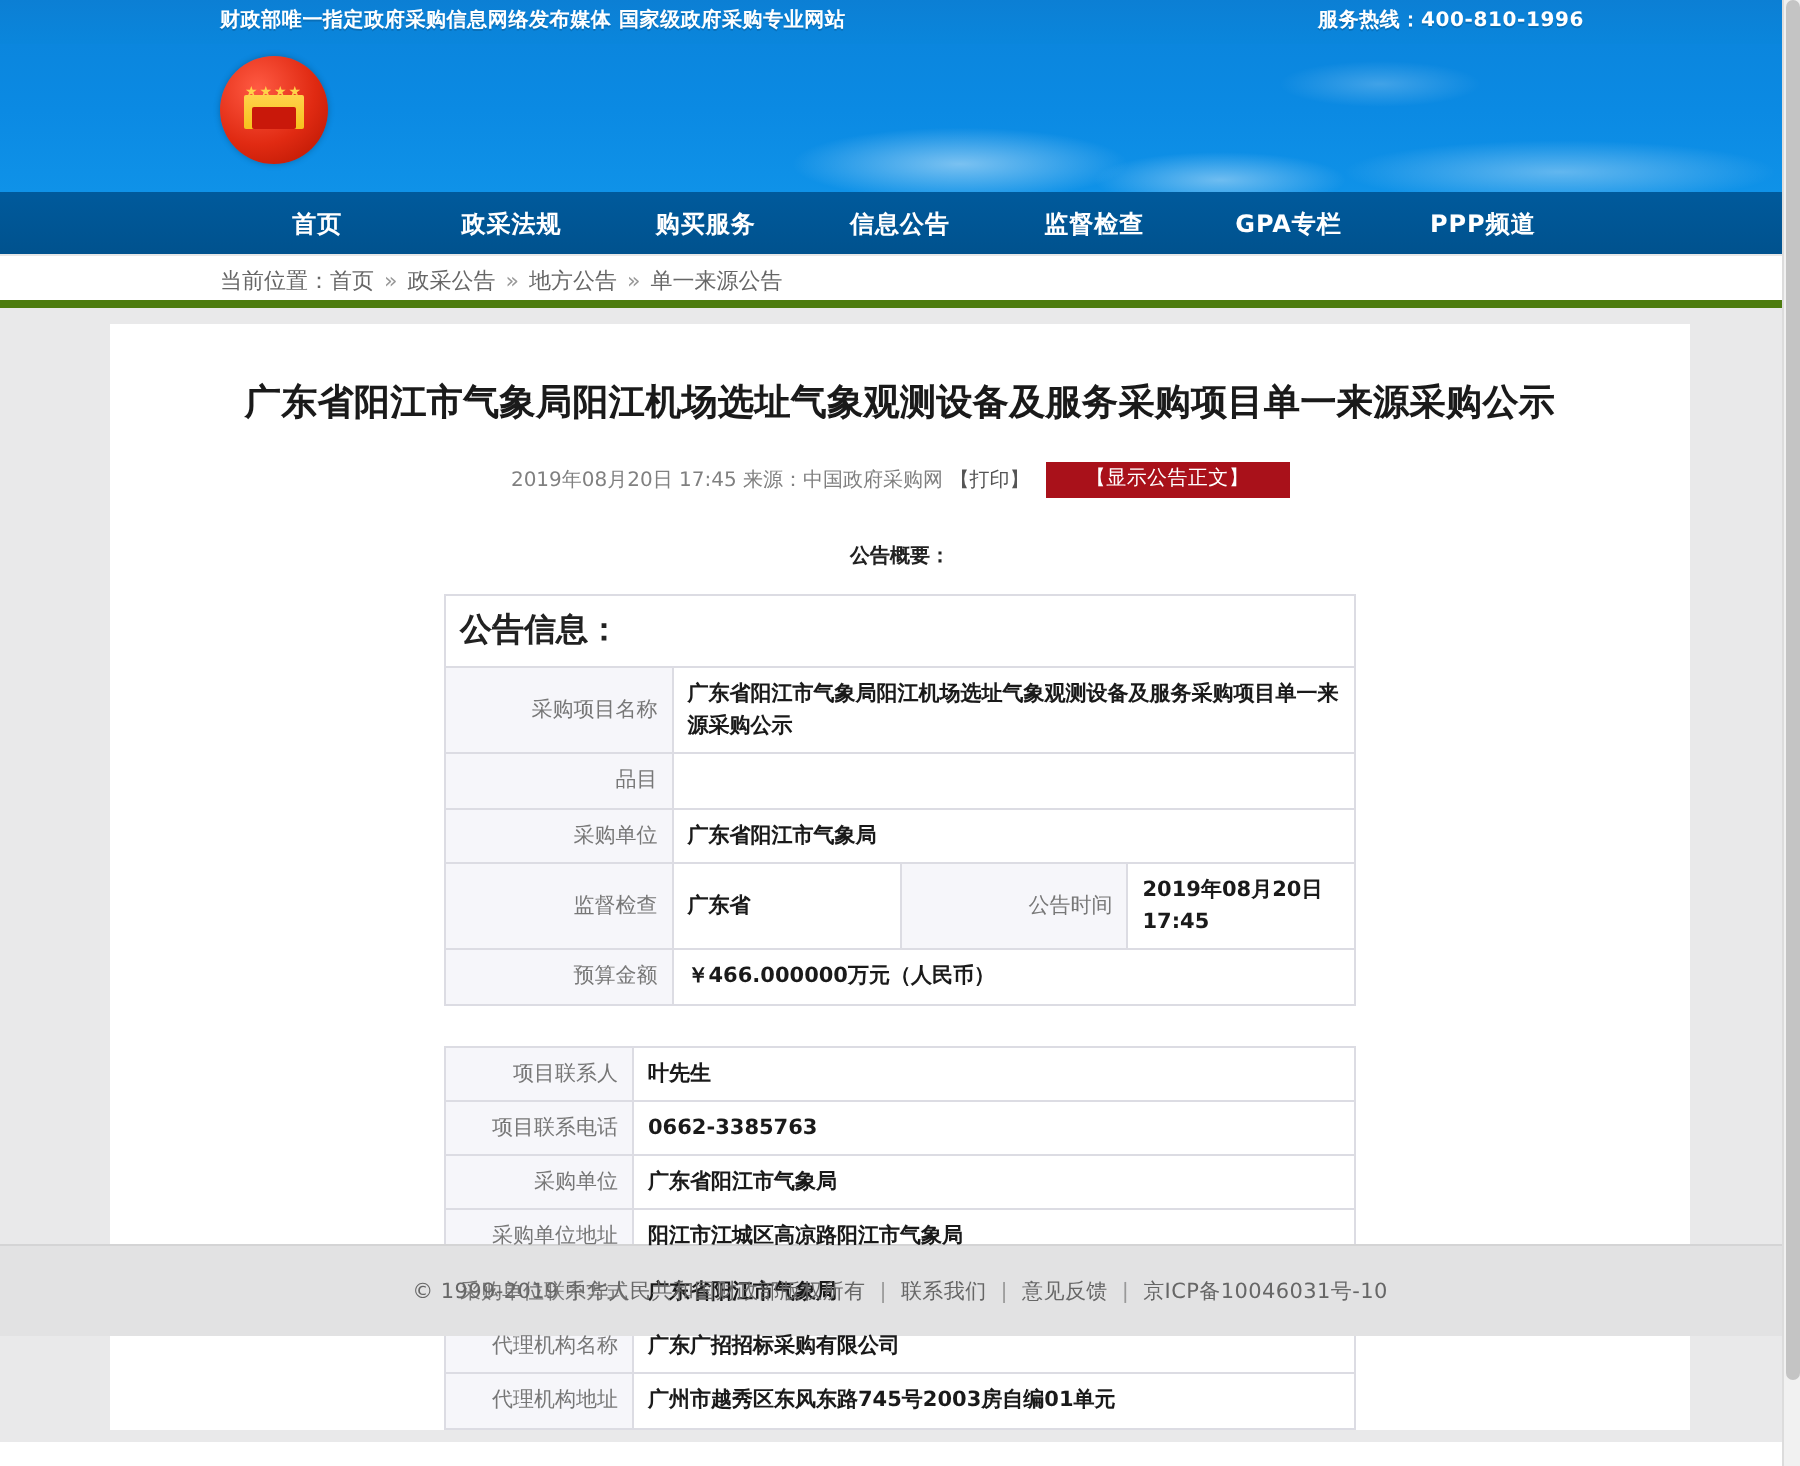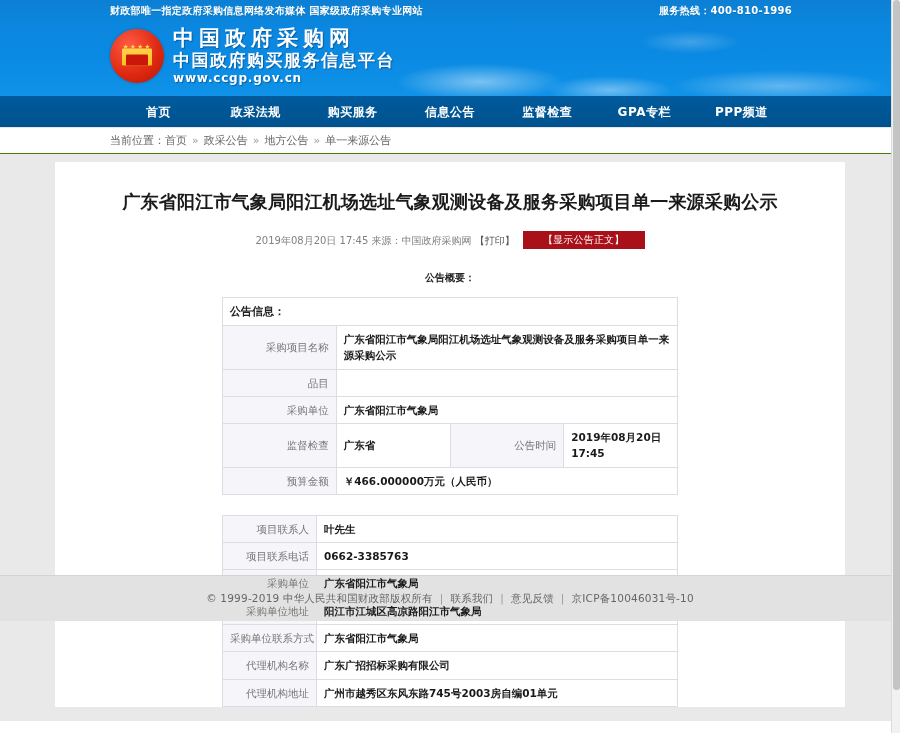--- a/index.html
+++ b/index.html
@@ -117,34 +117,34 @@
     text-decoration: none;
     letter-spacing: .5px;
     cursor: pointer;
   }
 
   
   .crumbbar {
     background: #ffffff;
     height: 26px;
     padding: 0 110px;
-    border-bottom: 1px solid #4d7c0f;
+    border-bottom: 4px solid #4d7c0f;
   }
   .crumb {
     font-size: 11px; color: #666666; line-height: 26px;
     white-space: nowrap;
   }
   .crumb a { color: #666666; text-decoration: none; cursor: pointer; }
   .crumb .sep { color: #999999; margin: 0 5px; }
 
   
   .page-body {
     background: #e9e9ea;
     padding: 8px 0 0 0;
-    height: 421px;
+    height: 468px;
   }
   .card {
     width: 790px;
     margin: 0 auto;
     background: #ffffff;
     min-height: 516px;
     padding: 26px 0 0 0;
   }
   .art-title {
     width: 700px; margin: 0 auto;
@@ -196,21 +196,21 @@
     border: 1px solid #dcdce3;
     padding: 5px 7px;
     line-height: 1.55;
     vertical-align: middle;
   }
   td.sec {
     background: #ffffff;
     font-weight: bold;
     color: #222222;
     padding: 6px 8px;
-    font-size: 11px;
+    font-size: 16px;
   }
   td.lbl {
     background: #f6f6fa;
     color: #777777;
     text-align: right;
     width: 94px;
     white-space: nowrap;
   }
   td.val {
     background: #ffffff;
@@ -258,25 +258,20 @@
     <div class="tb-left">财政部唯一指定政府采购信息网络发布媒体  国家级政府采购专业网站</div>
     <div class="tb-right">服务热线：400-810-1996</div>
   </div>
 
   <div class="banner">
     <div class="clouds"></div>
     <div class="logo-wrap">
       <div class="emblem">
         <div class="stars">★★★★</div>
         <div class="gate"></div>
-      </div>
-      <div class="logo-text">
-        <div class="logo-l1">中国政府采购网</div>
-        <div class="logo-l2">中国政府购买服务信息平台</div>
-        <div class="logo-l3">www.ccgp.gov.cn</div>
       </div>
     </div>
   </div>
 
   <div class="nav">
     <div class="nav-inner">
       <a>首页</a>
       <a>政采法规</a>
       <a>购买服务</a>
       <a>信息公告</a>

